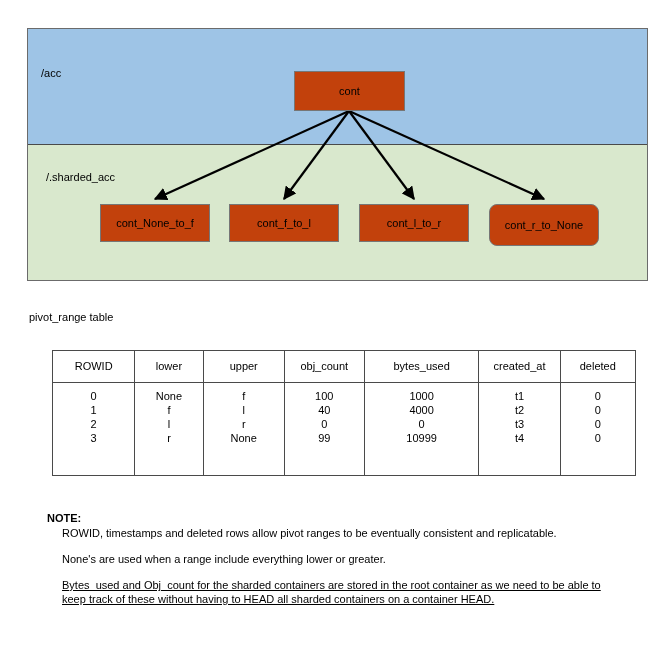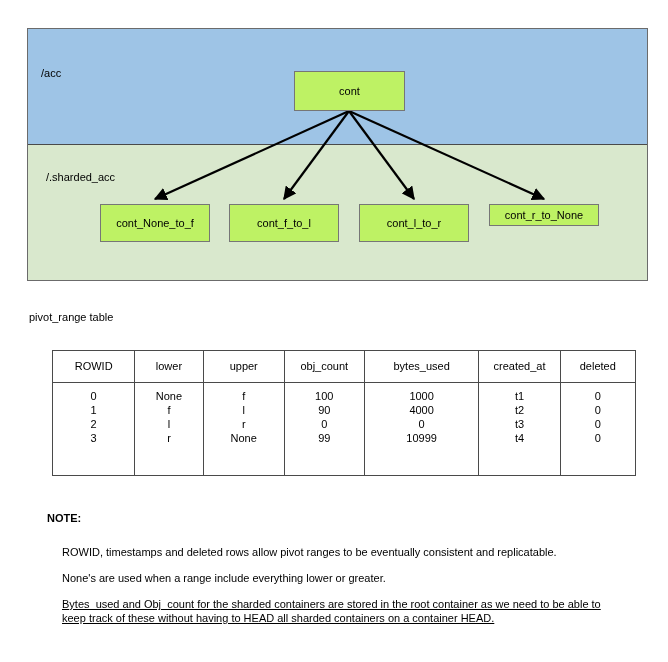--- a/index.html
+++ b/index.html
@@ -47,35 +47,35 @@
     position: absolute;
     font-size: 11px;
     color: #000;
     white-space: nowrap;
   }
   #label-acc { left: 13px; top: 38px; }
   #label-sharded { left: 18px; top: 142px; }
 
   .node {
     position: absolute;
-    background: #bef264;
+    background: #c2410c;
     border: 1px solid #767676;
     box-sizing: border-box;
     display: flex;
     align-items: center;
     justify-content: center;
     font-size: 11px;
     color: #000;
     white-space: nowrap;
   }
   #node-cont       { left: 266px; top: 42px;  width: 111px; height: 40px; }
   #node-none-to-f  { left: 72px;  top: 175px; width: 110px; height: 38px; justify-content: center; }
   #node-f-to-l     { left: 201px; top: 175px; width: 110px; height: 38px; align-items: center; }
   #node-l-to-r     { left: 331px; top: 175px; width: 110px; height: 38px; }
-  #node-r-to-none  { left: 461px; top: 175px; width: 110px; height: 22px; }
+  #node-r-to-none  { left: 461px; top: 175px; width: 110px; height: 42px; border-radius: 8px; }
 
   #arrows {
     position: absolute;
     left: 0; top: 0;
     width: 621px;
     height: 253px;
     pointer-events: none;
   }
 
   
@@ -126,21 +126,21 @@
   #notes {
     position: absolute;
     left: 47px;
     top: 511px;
     width: 575px;
     font-size: 11px;
     line-height: 14px;
   }
   #notes-heading {
     font-weight: bold;
-    margin: 0 0 20px 0;
+    margin: 0 0 1px 0;
   }
   .note-para {
     margin: 0 0 12px 15px;
     width: 545px;
   }
   .note-para:last-child { margin-bottom: 0; text-decoration: underline; }
 </style>
 </head>
 <body>
 
@@ -227,21 +227,21 @@
         <span class="cell-line">r</span>
       </td>
       <td>
         <span class="cell-line">f</span>
         <span class="cell-line">l</span>
         <span class="cell-line">r</span>
         <span class="cell-line">None</span>
       </td>
       <td>
         <span class="cell-line">100</span>
-        <span class="cell-line">90</span>
+        <span class="cell-line">40</span>
         <span class="cell-line">0</span>
         <span class="cell-line">99</span>
       </td>
       <td>
         <span class="cell-line">1000</span>
         <span class="cell-line">4000</span>
         <span class="cell-line">0</span>
         <span class="cell-line">10999</span>
       </td>
       <td>

